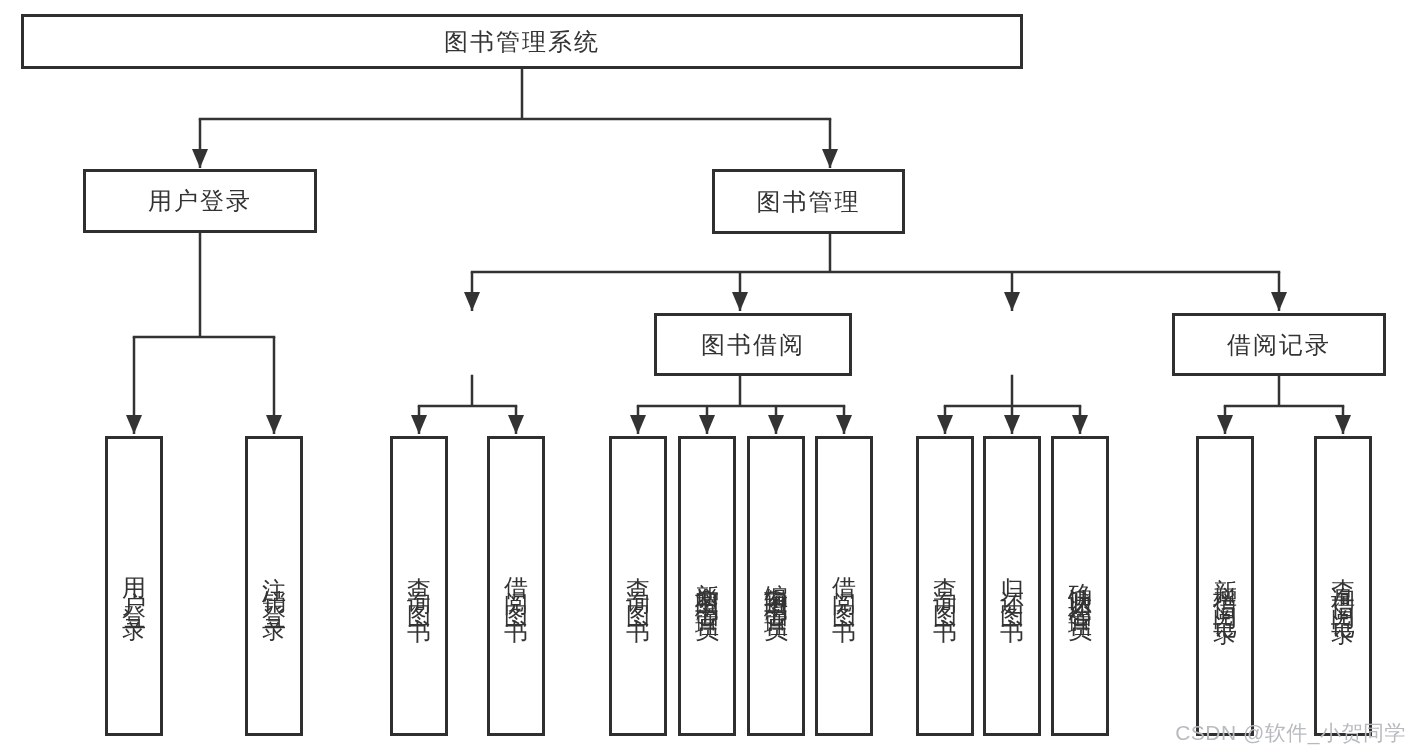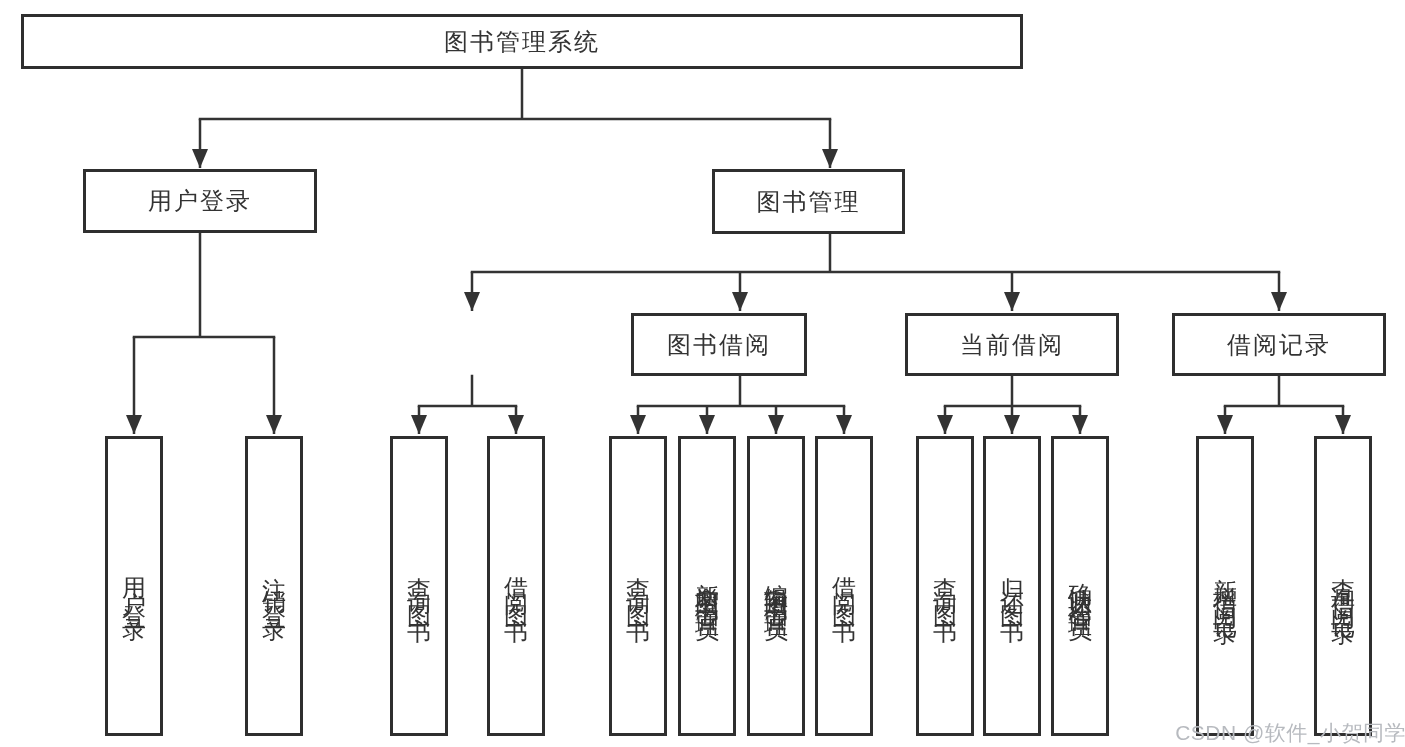--- a/index.html
+++ b/index.html
@@ -89,22 +89,21 @@
       <line x1="1225" y1="406" x2="1225" y2="434" marker-end="url(#arrow)"></line>
       <line x1="1343" y1="406" x2="1343" y2="434" marker-end="url(#arrow)"></line>
     </g>
   </svg>
 
   <div class="box hbox" style="left:21px;top:14px;width:1002px;height:55px">图书管理系统</div>
 
   <div class="box hbox" style="left:83px;top:169px;width:234px;height:64px">用户登录</div>
   <div class="box hbox" style="left:712px;top:169px;width:193px;height:65px">图书管理</div>
 
-  <div class="box hbox" style="left:631px;top:313px;width:176px;height:63px">图书借阅</div>
-  <div class="box hbox" style="left:905px;top:313px;width:214px;height:63px">当前借阅</div>
+  <div class="box hbox" style="left:654px;top:313px;width:198px;height:63px">图书借阅</div>
   <div class="box hbox" style="left:1172px;top:313px;width:214px;height:63px">借阅记录</div>
 
   <div class="box leaf ls4" style="left:105px;top:436px;width:58px;height:300px">用户登录</div>
   <div class="box leaf ls4" style="left:245px;top:436px;width:58px;height:300px">注销登录</div>
 
   <div class="box leaf ls4" style="left:390px;top:436px;width:58px;height:300px">查询图书</div>
   <div class="box leaf ls4" style="left:487px;top:436px;width:58px;height:300px">借阅图书</div>
 
   <div class="box leaf ls4" style="left:609px;top:436px;width:58px;height:300px">查询图书</div>
   <div class="box leaf ls9" style="left:678px;top:436px;width:58px;height:300px">新增图书（管理员）</div>

